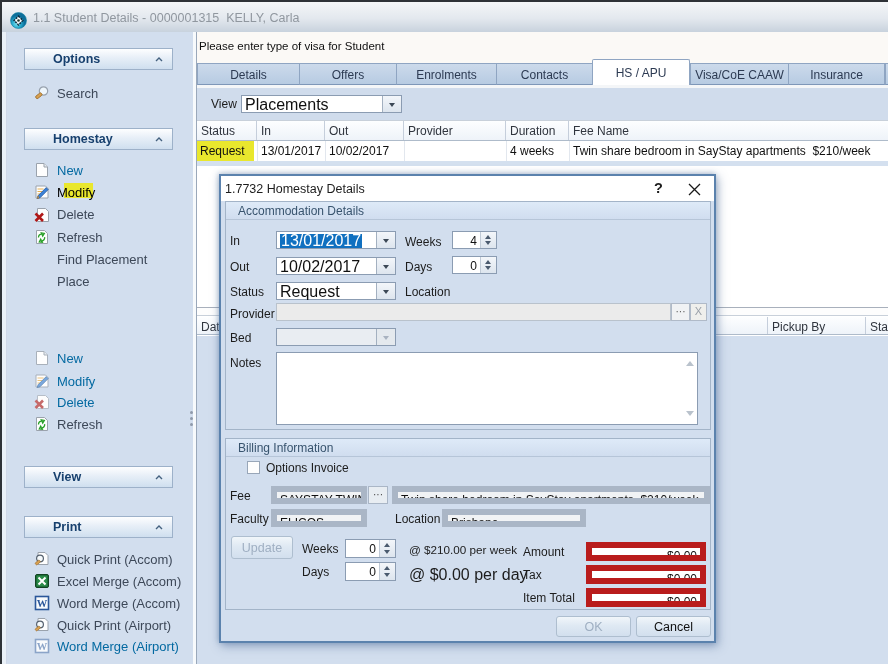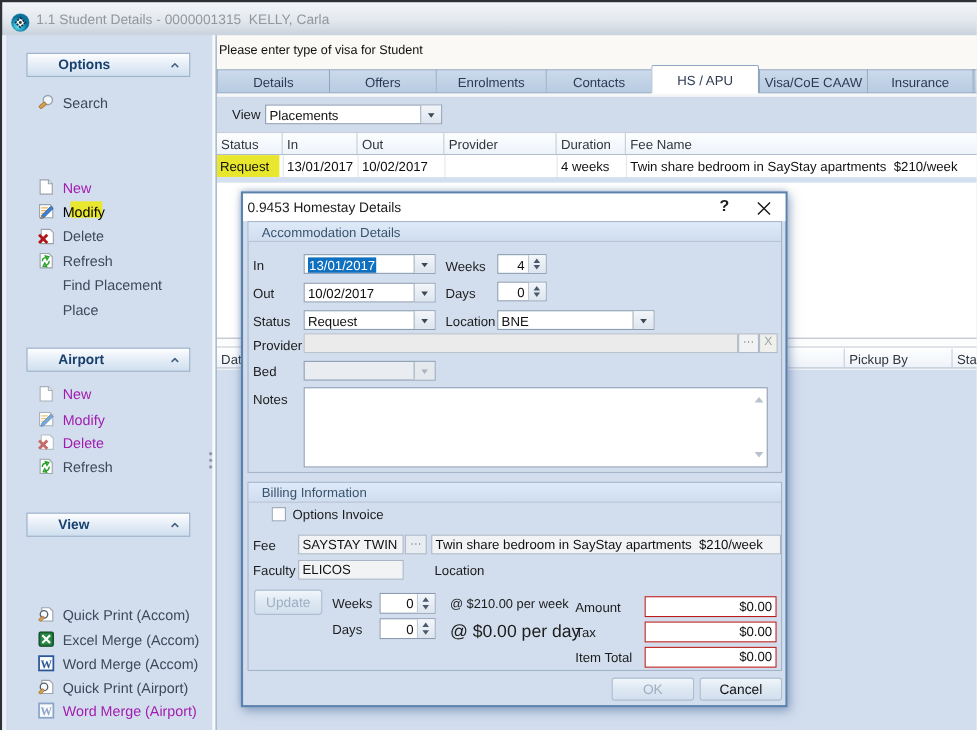--- a/index.html
+++ b/index.html
@@ -20,21 +20,21 @@
 
   
   #sidebar { left:7px; top:32px; width:186px; height:632px; background:#d2deee; }
   #sidegap { left:193px; top:32px; width:3px; height:632px; background:#f7fafc; }
   #mainborder { left:196px; top:32px; width:1px; height:632px; background:#9aa8ba; }
   .panelhead { position:absolute; left:24px; width:149px; height:22px;
     border:1px solid #9db1c9; background:linear-gradient(#fdfeff, #e9f0f8 40%, #cfdfef);
     font-size:12.5px; font-weight:bold; color:#17406e; text-align:left; padding-left:28px; line-height:20px; }
   .chev { position:absolute; right:9px; top:8px; width:8px; height:5px; }
   .item { position:absolute; font-size:13px; color:#3d4858; white-space:nowrap; }
-  .item.gray { color:#a21caf; }
+  .item.gray { color:#0369a1; }
   .icon16 { position:absolute; width:16px; height:16px; }
 
   
   #main { left:197px; top:32px; width:691px; height:632px; background:#ffffff; }
   #msgband { left:197px; top:32px; width:691px; height:29px; background:#fbf9f6; }
   #msgtext { position:absolute; left:2px; top:8px; font-size:11.5px; color:#101010; }
   #tabrow { left:197px; top:61px; width:691px; height:24px; background:#fbf9f6; }
   .tab { position:absolute; top:2px; height:22px; background:linear-gradient(#ccdaeb, #b7cbe2);
     border-top:1px solid #8fa5c2; border-left:1px solid #8fa5c2; font-size:12px; color:#2c3a52;
     text-align:center; line-height:22px; border-bottom:1px solid #7e97b8; }
@@ -46,24 +46,24 @@
   #viewband { left:197px; top:88px; width:691px; height:32px; background:#d0dcec; }
 
   
   .gridhead { position:absolute; background:linear-gradient(#fdfeff,#eef3f9);
     border-top:1px solid #c8d0da; border-bottom:1px solid #aebbca; }
   .gh { position:absolute; top:0; height:100%; border-right:1px solid #c5cedb;
     font-size:12px; color:#30353e; padding:3px 0 0 4px; }
   .cell { position:absolute; font-size:12px; color:#101010; white-space:nowrap; }
 
   
-  .field { position:absolute; background:#fff; border:1px solid #b91c1c; font-size:12px;
+  .field { position:absolute; background:#fff; border:6px solid #b91c1c; font-size:12px;
     color:#101010; padding:1px 3px; line-height:14px; white-space:nowrap; overflow:hidden; }
   .combo { position:absolute; background:#fff; border:1px solid #8b9cb2; }
-  .combo .txt { position:absolute; left:3px; top:2px; font-size:12px; color:#101010; line-height:14px; white-space:nowrap; }
+  .combo .txt { position:absolute; left:3px; top:2px; font-size:16px; color:#101010; line-height:14px; white-space:nowrap; }
   .cbtn { position:absolute; right:0; top:0; bottom:0; width:19px;
     background:linear-gradient(#f3f6fa,#dde5ee); border-left:1px solid #a3b0c0; }
   .cbtn:after { content:""; position:absolute; left:5.5px; top:7px; width:0; height:0;
     border:3.5px solid transparent; border-top:4.5px solid #3c4856; }
   .cbtn.dis { background:#e4e9ee; }
   .cbtn.dis:after { border-top-color:#a8b2c0; }
   .spin { position:absolute; background:#fff; border:1px solid #8b9cb2; }
   .spin .val { position:absolute; right:19px; top:2px; font-size:12px; color:#101010; }
   .sbtns { position:absolute; right:0; top:0; bottom:0; width:16px; background:linear-gradient(#f3f6fa,#dde5ee); border-left:1px solid #c0cad6; }
   .sbtns i { position:absolute; left:4px; width:0; height:0; border:3.5px solid transparent; }
@@ -161,26 +161,29 @@
   <div class="abs" id="sidegap"></div>
   <div class="abs" id="mainborder"></div>
 
   <div class="abs" style="left:190px;top:411px;width:3px;height:3px;border-radius:2px;background:#8f9aab;"></div>
   <div class="abs" style="left:190px;top:417px;width:3px;height:3px;border-radius:2px;background:#8f9aab;"></div>
   <div class="abs" style="left:190px;top:423px;width:3px;height:3px;border-radius:2px;background:#8f9aab;"></div>
 
   <div class="panelhead" style="top:48px;">Options<svg class="chev" viewBox="0 0 8 5">
         <polyline points="1,4 4,1 7,4" fill="none" stroke="#44617f" stroke-width="1.4"></polyline>
       </svg></div>
-  <div class="panelhead" style="top:316px;">Airport<svg class="chev" viewBox="0 0 8 5">
+  <div class="panelhead" style="top:128px;">Homestay<svg class="chev" viewBox="0 0 8 5">
         <polyline points="1,4 4,1 7,4" fill="none" stroke="#44617f" stroke-width="1.4"></polyline>
       </svg></div>
   <div class="panelhead" style="top:466px;">View<svg class="chev" viewBox="0 0 8 5">
         <polyline points="1,4 4,1 7,4" fill="none" stroke="#44617f" stroke-width="1.4"></polyline>
       </svg></div>
+  <div class="panelhead" style="top:516px;">Print<svg class="chev" viewBox="0 0 8 5">
+        <polyline points="1,4 4,1 7,4" fill="none" stroke="#44617f" stroke-width="1.4"></polyline>
+      </svg></div>
 
   <svg class="icon16" style="left:34px;top:85px;" viewBox="0 0 16 16">
     <circle cx="9.5" cy="6" r="4.2" fill="#eef6fc" stroke="#98a2ae" stroke-width="1.2"></circle>
     <rect x="1.5" y="9.2" width="7" height="3" rx="1.2" transform="rotate(-38 5 11)" fill="#d8a050" stroke="#9a6a28" stroke-width="0.8"></rect>
   </svg>
   <span class="item" style="left:57px;top:86px;">Search</span>
 
   <svg class="icon16" style="left:34px;top:162px;" viewBox="0 0 16 16">
       <path d="M2.5 1.5h7.5l3.5 3.5v9.5h-11z" fill="#fefefe" stroke="#9aa2ac"></path>
       <path d="M10 1.5v3.5h3.5" fill="#e8ecf0" stroke="#9aa2ac"></path>
@@ -267,21 +270,21 @@
 
   <svg class="icon16" style="left:34px;top:638px;" viewBox="0 0 16 16">
       <rect x="1.5" y="1.5" width="13" height="13" fill="#f8fafc" stroke="#8ba4c8" stroke-width="1.6"></rect>
       <text x="8" y="12" font-size="10.5" font-weight="bold" fill="#8ba4c8" text-anchor="middle" font-family="Liberation Serif">W</text>
     </svg>
   <span class="item gray" style="left:57px;top:639px;">Word Merge (Airport)</span>
 
   <div class="abs" style="left:219px;top:174px;width:497px;height:469px;border:2px solid #5b82ad;background:#d2deee;box-shadow:2px 3px 9px rgba(70,100,145,.5), -1px -1px 5px rgba(90,120,160,.35);z-index:5;">
 
     <div class="abs" style="left:0;top:0;width:493px;height:25px;background:#fff;"></div>
-    <span class="lbl" style="left:4px;top:6px;font-size:12.5px;">0.9453 Homestay Details</span>
+    <span class="lbl" style="left:4px;top:6px;font-size:12.5px;">1.7732 Homestay Details</span>
     <span class="lbl" style="left:433px;top:4px;font-size:14.5px;font-weight:bold;">?</span>
     <svg class="abs" style="left:467px;top:7px;" width="13" height="13" viewBox="0 0 13 13">
         <path d="M1 1 12 12M12 1 1 12" stroke="#1a1a1a" stroke-width="1.3"></path>
       </svg>
 
     <div class="groupbox" style="left:4px;top:25px;width:486px;height:229px;">
       <div class="gbhead">
           <span>Accommodation Details</span>
         </div>
     </div>
@@ -310,24 +313,20 @@
           <i class="up"></i>
           <i class="dn"></i>
         </div>
     </div>
     <span class="lbl" style="left:9px;top:109px;">Status</span>
     <div class="combo" style="left:55px;top:106px;width:120px;height:18px;">
       <span class="txt">Request</span>
         <div class="cbtn"></div>
     </div>
     <span class="lbl" style="left:184px;top:109px;">Location</span>
-    <div class="combo" style="left:231px;top:106px;width:143px;height:18px;">
-      <span class="txt">BNE</span>
-        <div class="cbtn"></div>
-    </div>
     <span class="lbl" style="left:9px;top:131px;">Provider</span>
     <div class="abs" style="left:55px;top:127px;width:395px;height:18px;background:#ebebeb;border:1px solid #b9c2cc;"></div>
     <div class="abs" style="left:450px;top:127px;width:19px;height:18px;background:#f0f2f4;border:1px solid #b0bac8;color:#555;font-size:10px;text-align:center;line-height:15px;">···</div>
     <div class="abs" style="left:469px;top:127px;width:17px;height:18px;background:#efefec;border:1px solid #b0bac8;color:#9aa0a8;font-size:11px;text-align:center;line-height:15px;">X</div>
     <span class="lbl" style="left:9px;top:155px;">Bed</span>
     <div class="combo" style="left:55px;top:152px;width:120px;height:18px;background:#e9edf2;">
       <div class="cbtn dis"></div>
     </div>
     <span class="lbl" style="left:9px;top:180px;">Notes</span>
     <div class="abs" style="left:55px;top:176px;width:422px;height:73px;background:#fff;border:1px solid #8b9cb2;">
@@ -342,20 +341,21 @@
     </div>
     <div class="abs" style="left:26px;top:285px;width:13px;height:13px;background:#fdfdfd;border:1px solid #98a6b8;"></div>
     <span class="lbl" style="left:45px;top:285px;">Options Invoice</span>
     <span class="lbl" style="left:9px;top:313px;">Fee</span>
     <div class="field" style="left:50px;top:310px;width:96px;height:18px;background:#f1f3f5;border-color:#aab6c6;">SAYSTAY TWIN</div>
     <div class="abs" style="left:147px;top:310px;width:20px;height:18px;background:#e8edf2;border:1px solid #aab6c6;color:#444;font-size:10px;text-align:center;line-height:15px;">···</div>
     <div class="field" style="left:171px;top:310px;width:318px;height:18px;background:#f1f3f5;border-color:#aab6c6;">Twin share bedroom in SayStay apartments&nbsp; $210/week</div>
     <span class="lbl" style="left:9px;top:336px;">Faculty</span>
     <div class="field" style="left:50px;top:333px;width:96px;height:18px;background:#f1f3f5;border-color:#aab6c6;">ELICOS</div>
     <span class="lbl" style="left:174px;top:336px;">Location</span>
+    <div class="field" style="left:221px;top:333px;width:144px;height:18px;background:#f1f3f5;border-color:#aab6c6;">Brisbane</div>
     <div class="btn dis" style="left:10px;top:360px;width:62px;height:23px;line-height:22px;">Update</div>
     <span class="lbl" style="left:81px;top:366px;">Weeks</span>
     <div class="spin" style="left:124px;top:363px;width:51px;height:19px;">
       <span class="val">0</span>
         <div class="sbtns">
           <i class="up"></i>
           <i class="dn"></i>
         </div>
     </div>
     <span class="lbl" style="left:188px;top:367px;font-size:11.7px;">@ $210.00 per week</span>

